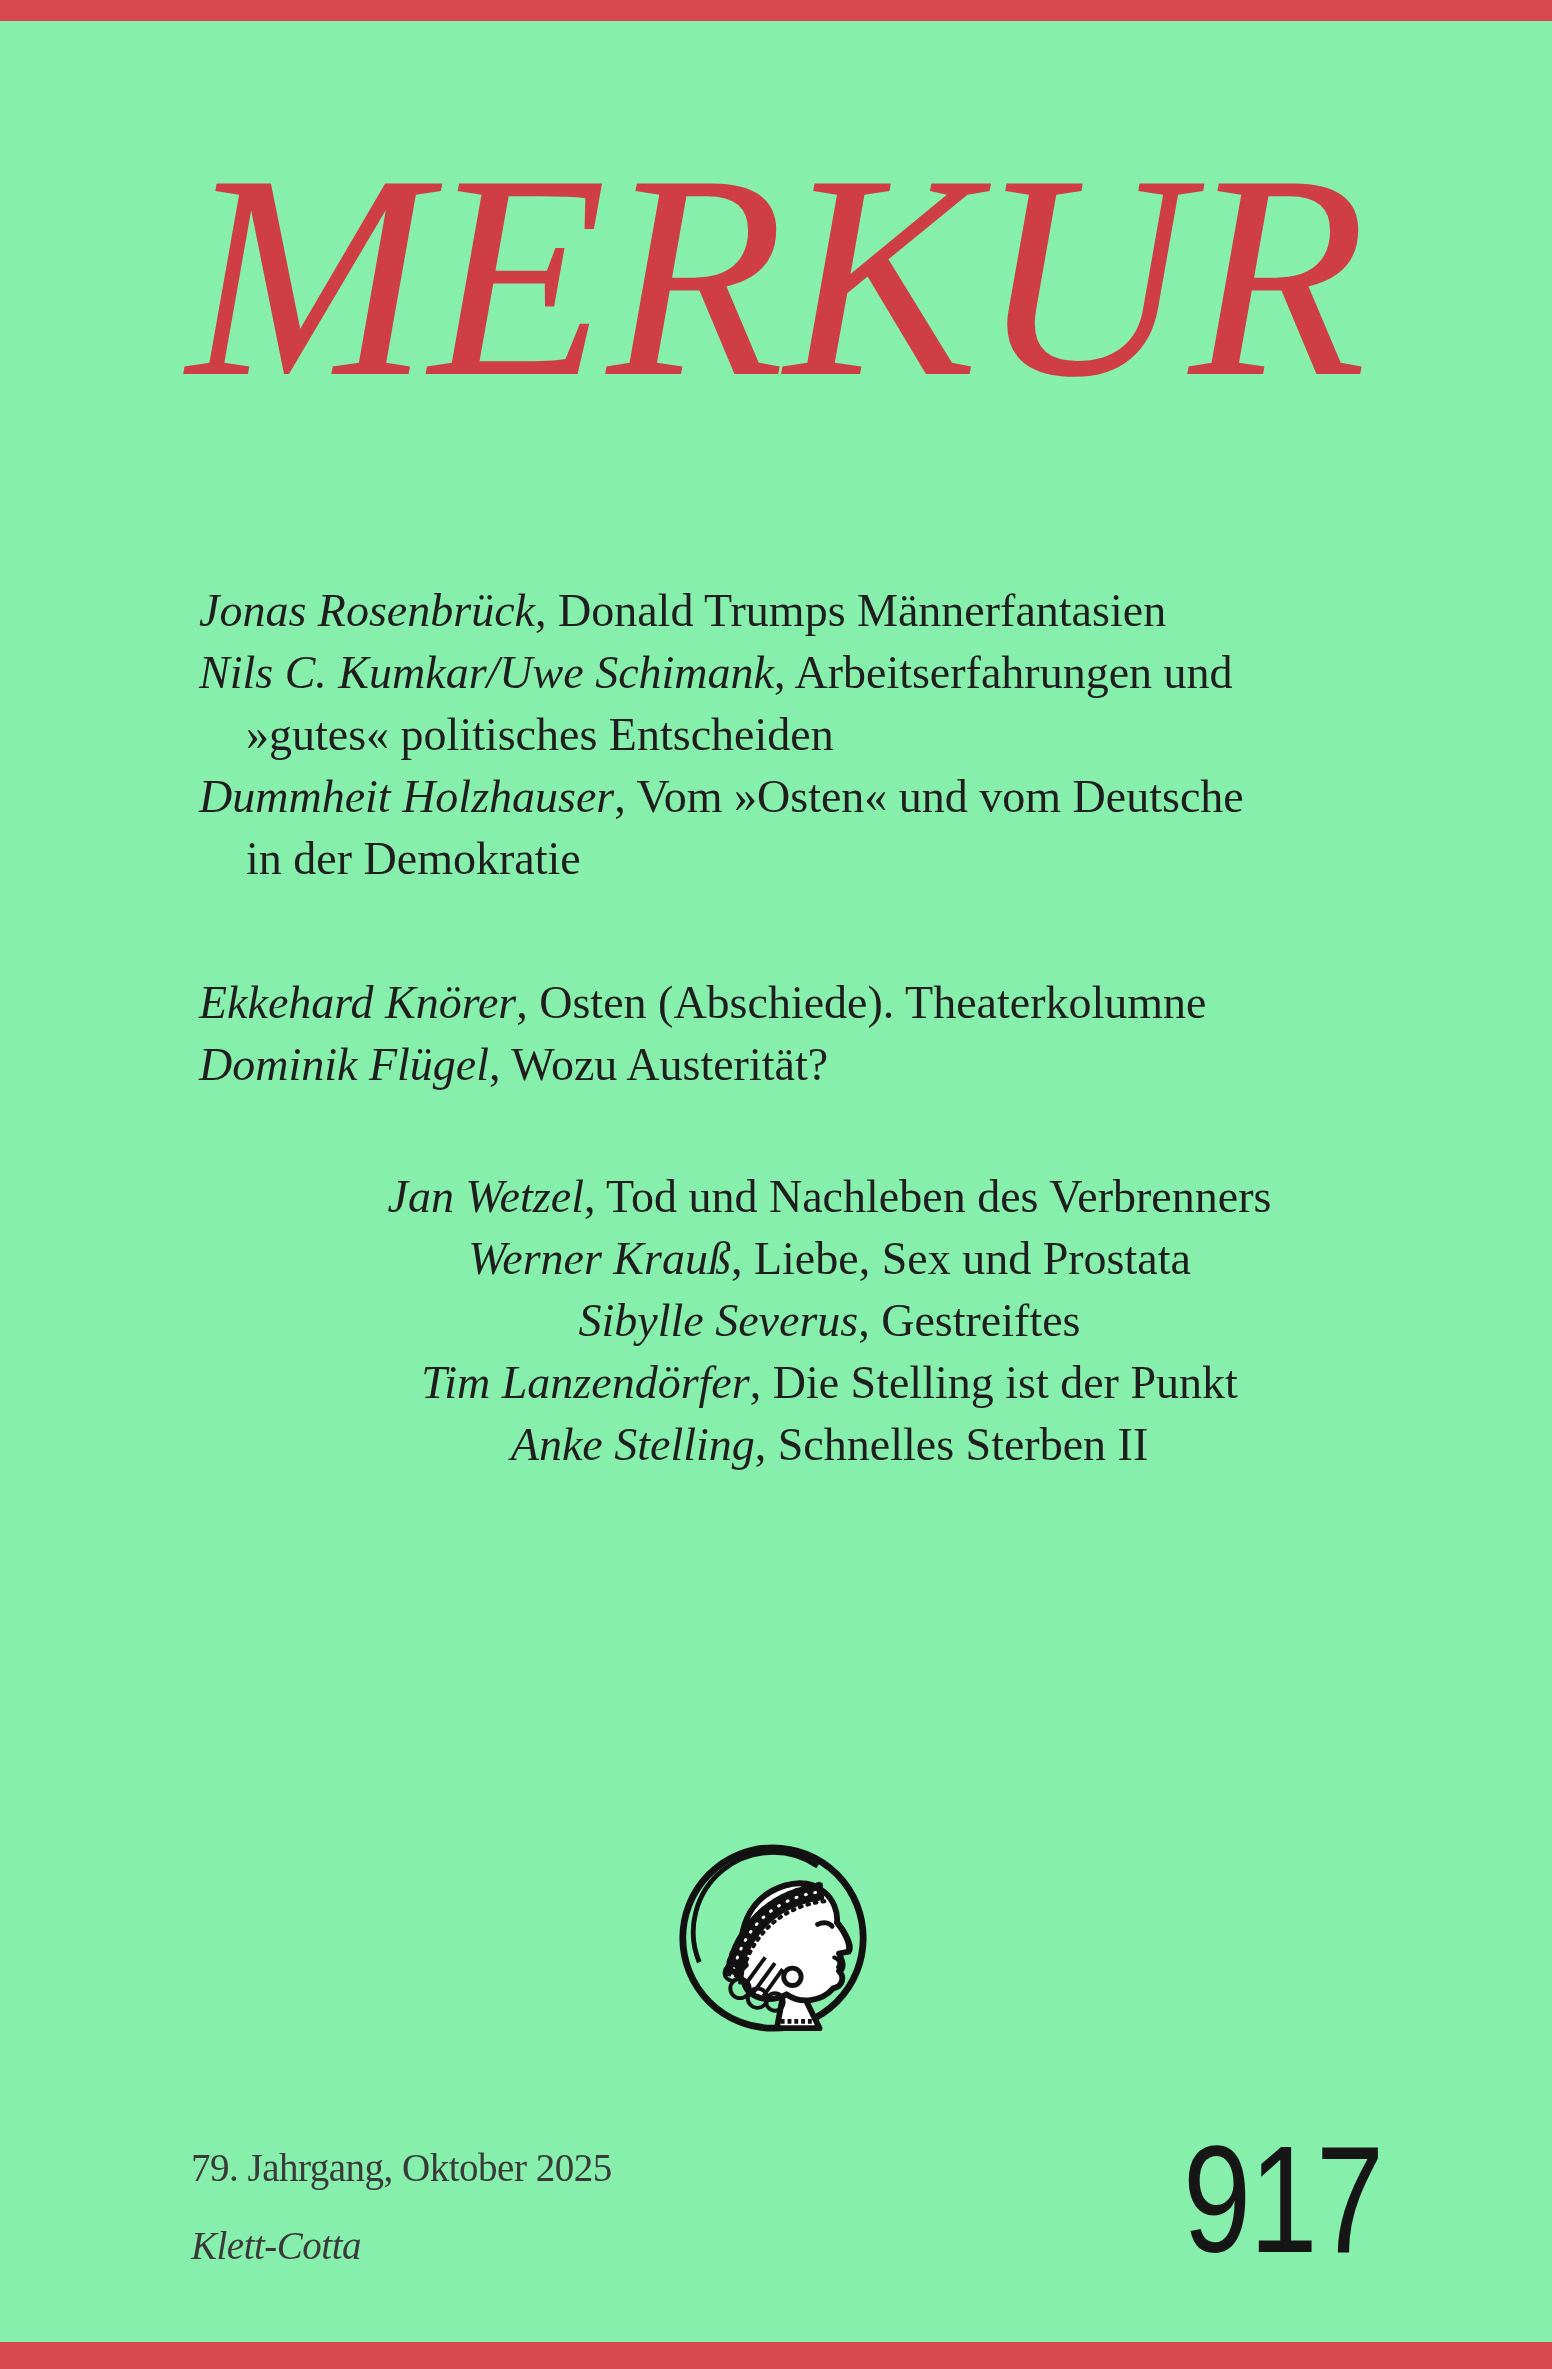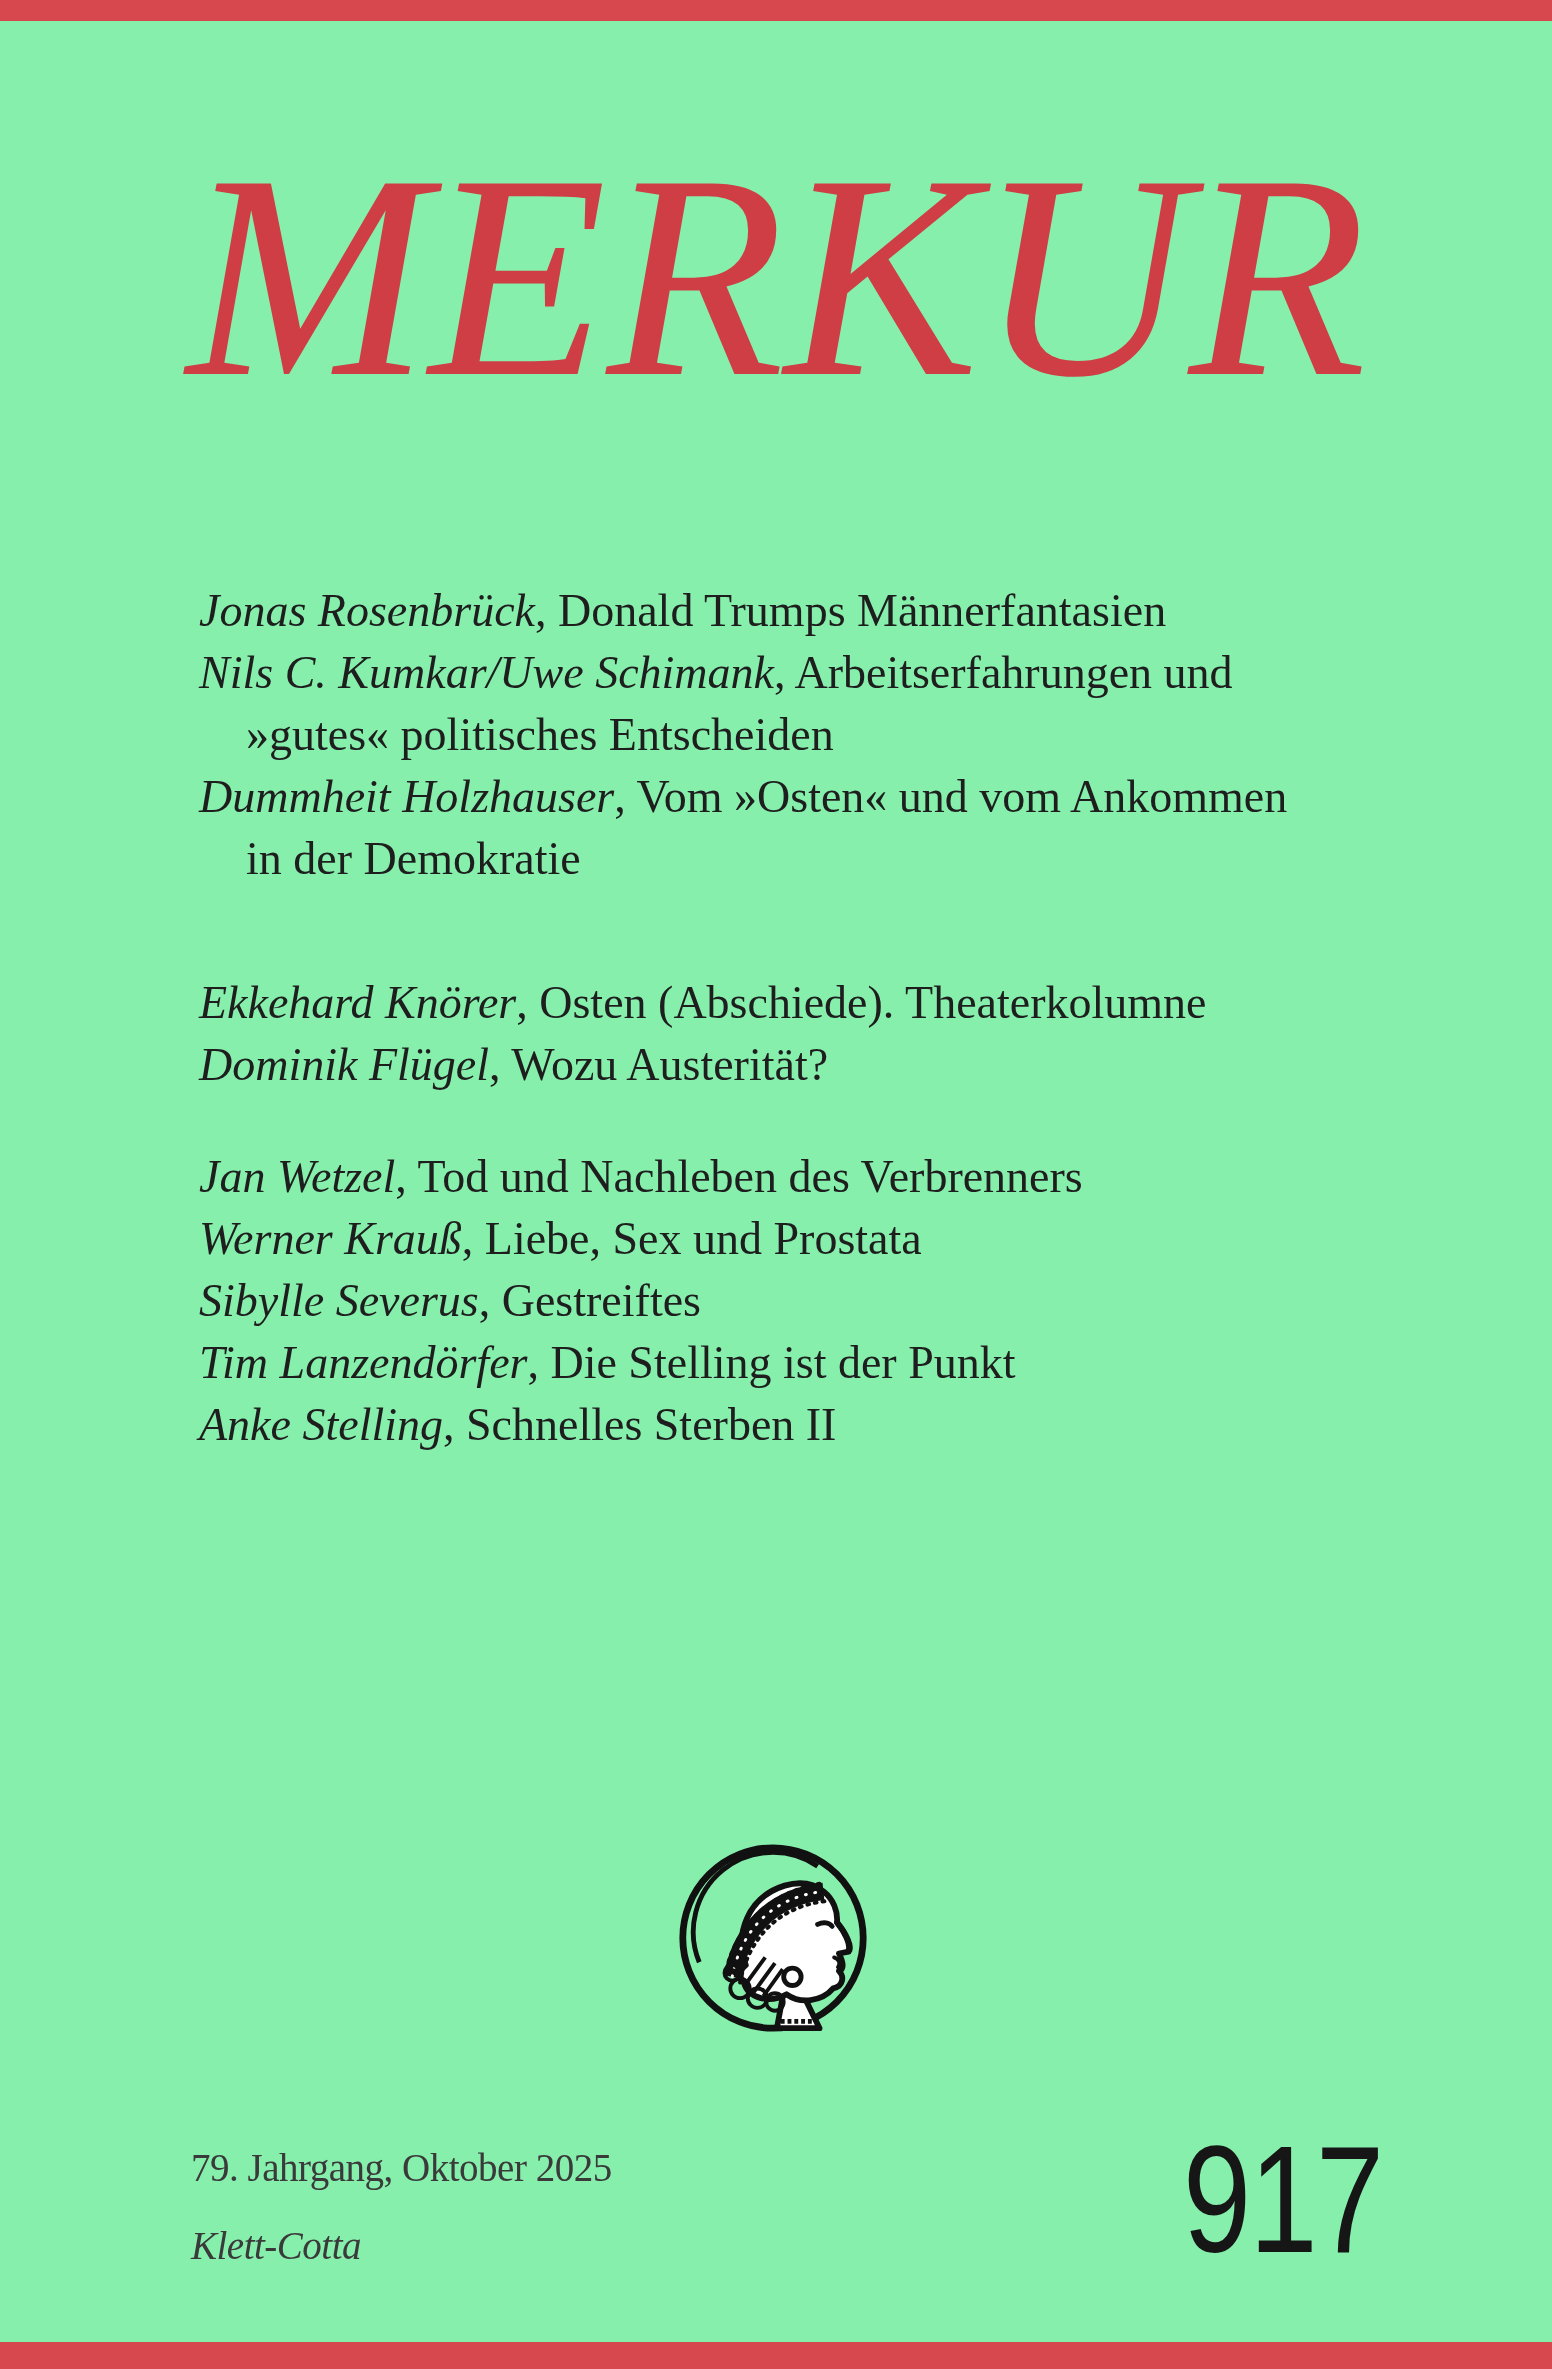--- a/index.html
+++ b/index.html
@@ -48,21 +48,21 @@
     left: 199px; top: 580px;
     width: 1261px;
     font-size: 46px;
     line-height: 62px;
     color: var(--text-main, #1e1e1e);
   }
   .toc-line { white-space: nowrap; }
   .toc-line .author { font-style: italic; }
   .toc-line.wrap { padding-left: 47px; }
   .toc-group:nth-child(2) { margin-top: 82px; }
-  .toc-group:nth-child(3) { margin-top: 50px; }
+  .toc-group:nth-child(3) { margin-top: 70px; text-align: center; }
 
   .logo {
     position: absolute;
     left: 676px; top: 1841px;
     width: 194px; height: 194px;
   }
 
   .footer-left {
     position: absolute;
     left: 191px; top: 2129px;
@@ -95,21 +95,21 @@
   <div class="bar top"></div>
 
   <div class="masthead">MERKUR</div>
 
 
   <div class="toc">
       <div class="toc-group">
         <div class="toc-line"><span class="author">Jonas Rosenbrück</span><span class="title">, Donald Trumps Männerfantasien</span></div>
         <div class="toc-line"><span class="author">Nils C. Kumkar/Uwe Schimank</span><span class="title">, Arbeitserfahrungen und</span></div>
         <div class="toc-line wrap">»gutes« politisches Entscheiden</div>
-        <div class="toc-line"><span class="author">Dummheit Holzhauser</span><span class="title">, Vom »Osten« und vom Ankommen</span></div>
+        <div class="toc-line"><span class="author">Dummheit Holzhauser</span><span class="title">, Vom »Osten« und vom Deutsche</span></div>
         <div class="toc-line wrap">in der Demokratie</div>
       </div>
       <div class="toc-group">
         <div class="toc-line"><span class="author">Ekkehard Knörer</span><span class="title">, Osten (Abschiede). Theaterkolumne</span></div>
         <div class="toc-line"><span class="author">Dominik Flügel</span><span class="title">, Wozu Austerität?</span></div>
       </div>
       <div class="toc-group">
         <div class="toc-line"><span class="author">Jan Wetzel</span><span class="title">, Tod und Nachleben des Verbrenners</span></div>
         <div class="toc-line"><span class="author">Werner Krauß</span><span class="title">, Liebe, Sex und Prostata</span></div>
         <div class="toc-line"><span class="author">Sibylle Severus</span><span class="title">, Gestreiftes</span></div>

